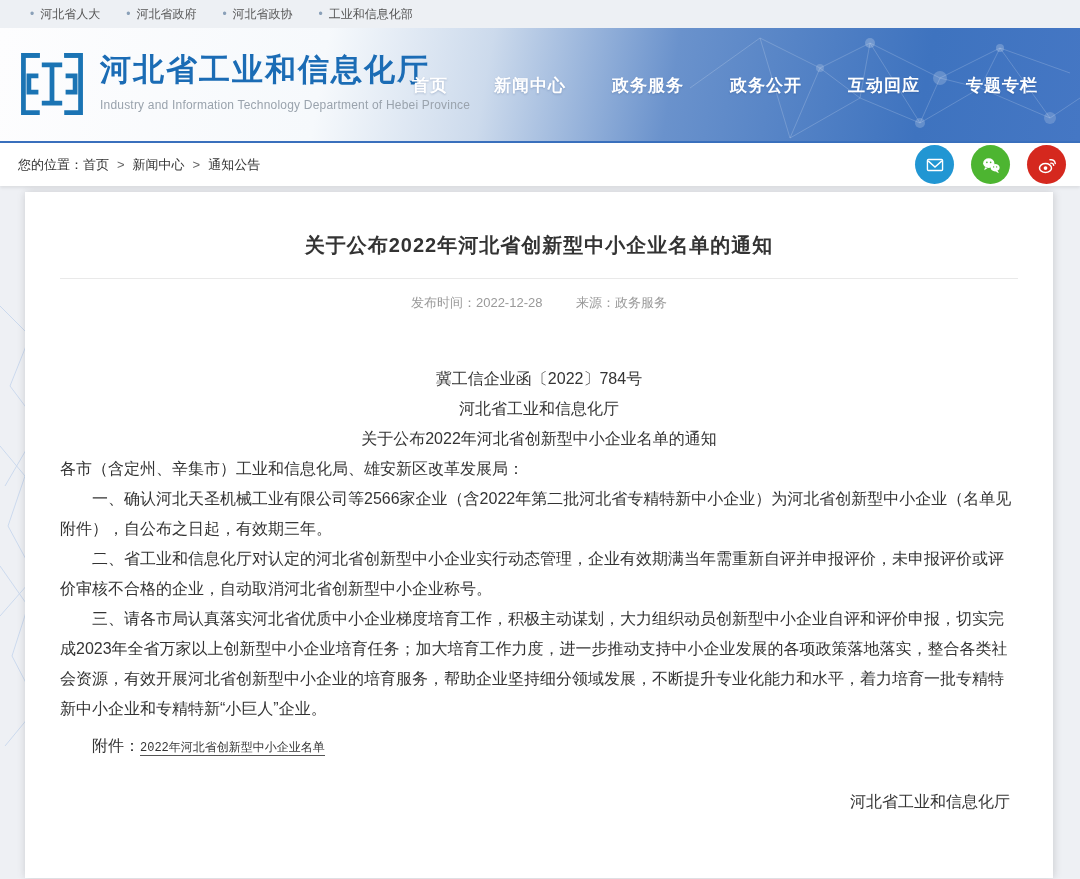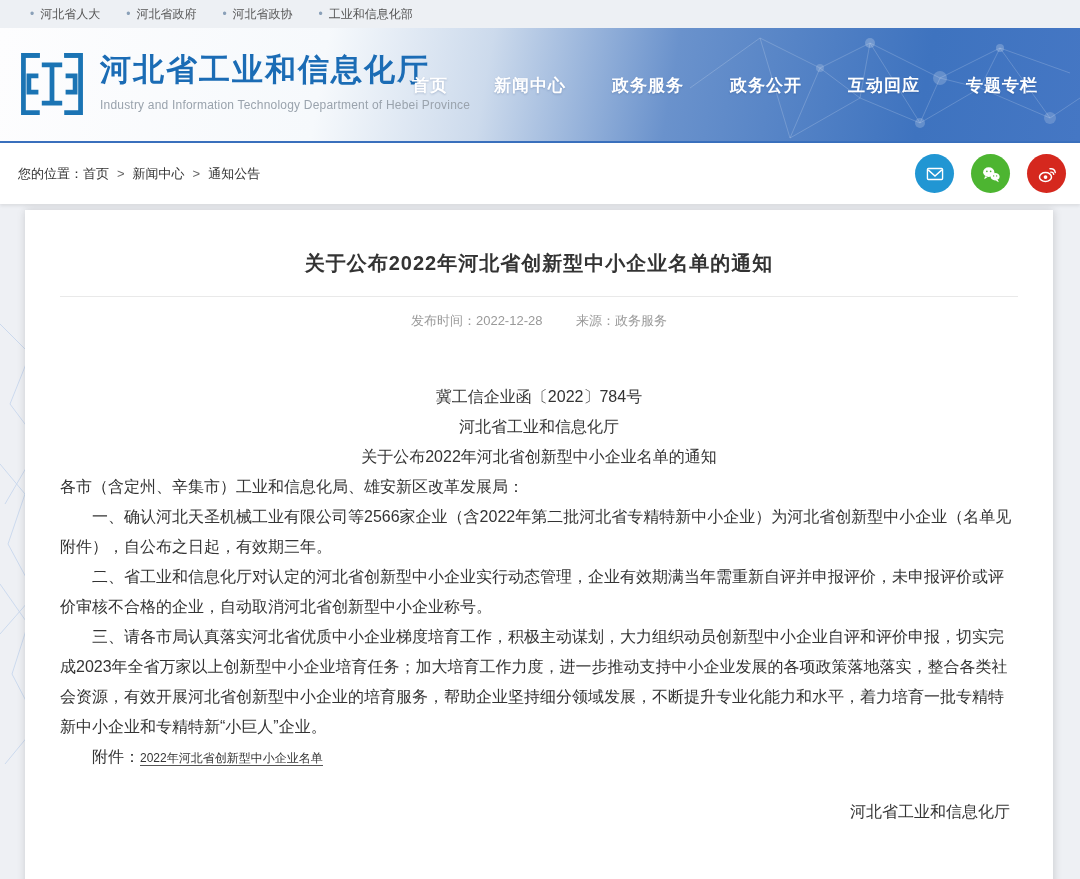--- a/index.html
+++ b/index.html
@@ -19,21 +19,21 @@
   .net-pattern { position:absolute; right:0; top:0; height:115px; width:640px; pointer-events:none; }
   .brand { position:absolute; left:18px; top:22px; display:flex; align-items:flex-start; }
   .logo { width:68px; height:68px; margin-right:14px; }
   .brand-text .cn { font-size:31px; font-weight:bold; color:#1b6cb5; letter-spacing:2px; line-height:40px; }
   .brand-text .en { font-size:12px; color:#9aa3ad; margin-top:8px; letter-spacing:.2px; }
   .nav { position:absolute; right:42px; top:46px; display:flex; gap:46px; }
   .nav a { color:#fff; font-size:17px; font-weight:bold; text-decoration:none;
     letter-spacing:1px; cursor:pointer; text-shadow:0 1px 2px rgba(30,60,110,.25); }
 
   
-  .crumbbar { height:61px; background:#ffffff; display:flex; align-items:center;
+  .crumbbar { height:43px; background:#ffffff; display:flex; align-items:center;
     justify-content:space-between; padding:0 14px 0 18px;
     box-shadow:0 2px 3px rgba(0,0,0,.08); position:relative; z-index:2; }
   .crumbs { font-size:13px; color:#333; display:flex; align-items:center; }
   .crumbs .lbl { color:#333; }
   .crumbs a { color:#333; text-decoration:none; cursor:pointer; }
   .crumbs .sep { margin:0 8px; color:#666; }
   .social { display:flex; gap:17px; }
   .sbtn { width:39px; height:39px; border-radius:50%; display:flex;
     align-items:center; justify-content:center; cursor:pointer; }
 
@@ -46,21 +46,21 @@
     padding:40px 35px 0 35px; }
 
   .art-title { text-align:center; font-size:20px; font-weight:bold; color:#333; letter-spacing:1px; }
   .art-divider { border-bottom:1px solid #e9e9e9; margin-top:19px; }
   .art-meta { text-align:center; margin-top:15px; font-size:13px; color:#999; }
   .art-meta span { margin:17px 15px; }
 
   .doc { margin-top:52px; font-size:16px; color:#333; line-height:30px; }
   .doc .center { text-align:center; }
   .doc p.indent { text-indent:2em; }
-  .attach { margin-top:0; }
+  .attach { margin-top:8px;font-family:Liberation Mono, monospace; }
   .attach .alabel { font-size:16px; color:#333; }
   .attach a { font-size:12px; color:#333; text-decoration:none;
     border-bottom:1px solid #555; cursor:pointer; }
   .sign { text-align:right; margin-top:24px; padding-right:8px; line-height:30px; }
 </style>
 </head>
 <body>
 
 <div class="topbar">
   <a>河北省人大</a>

